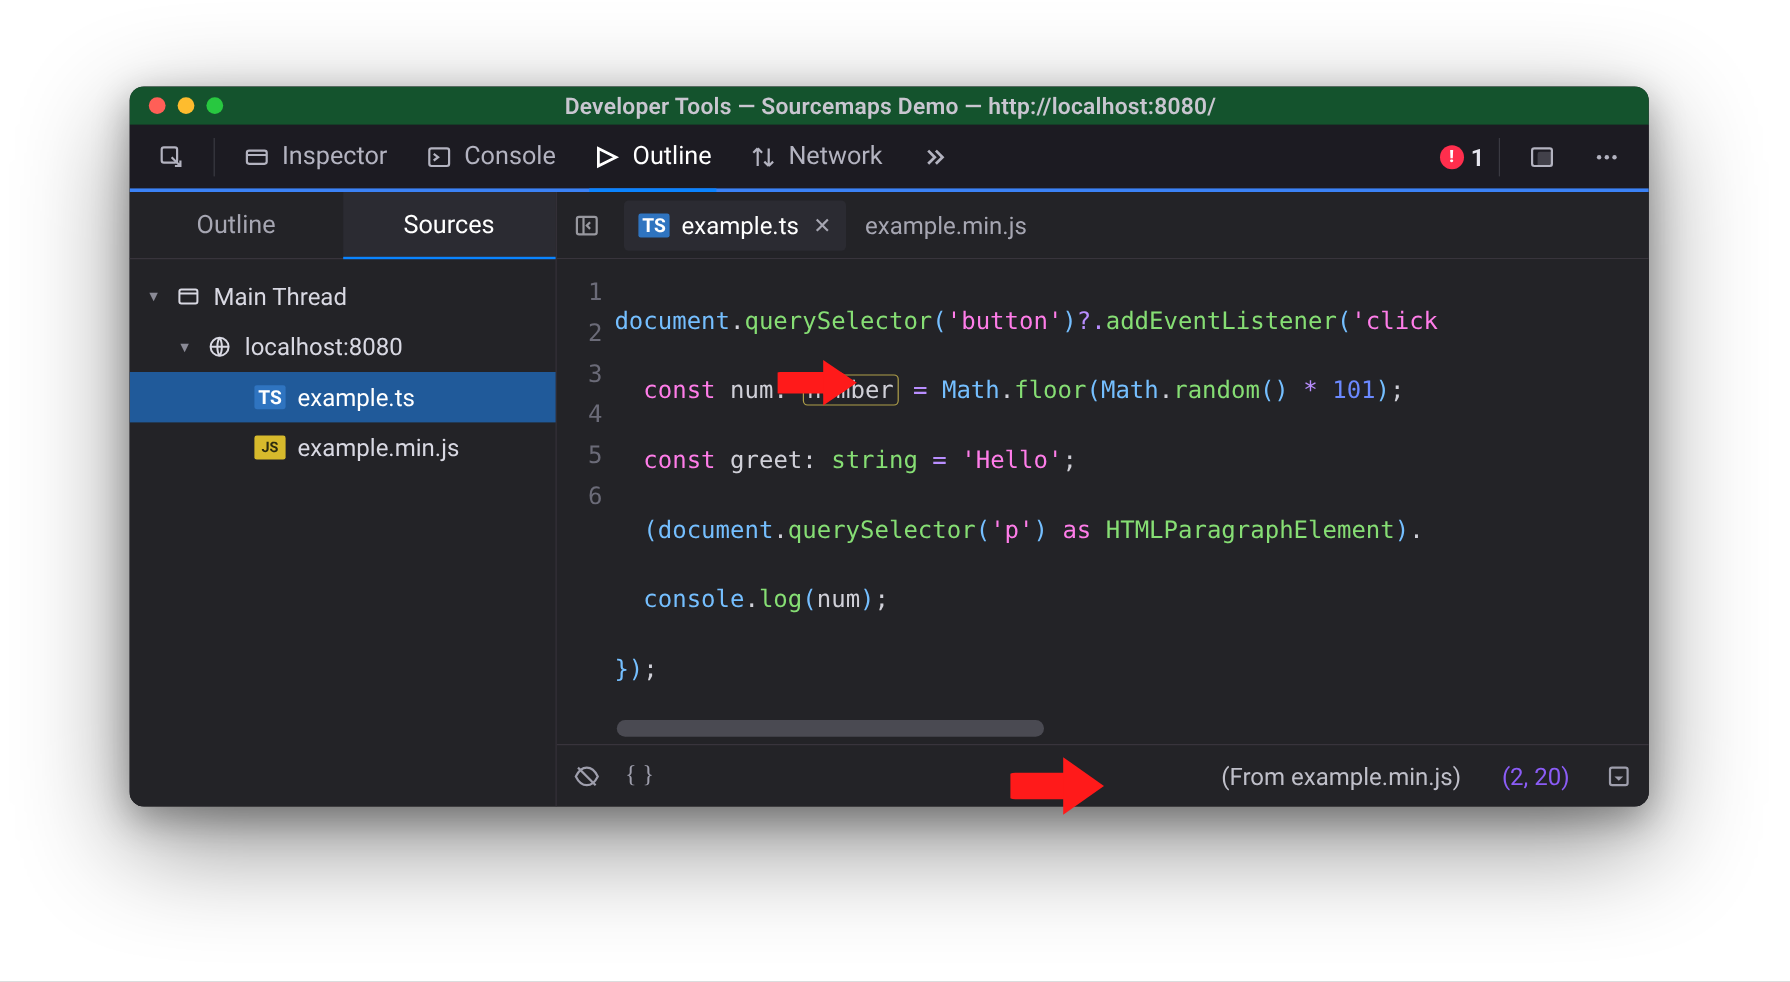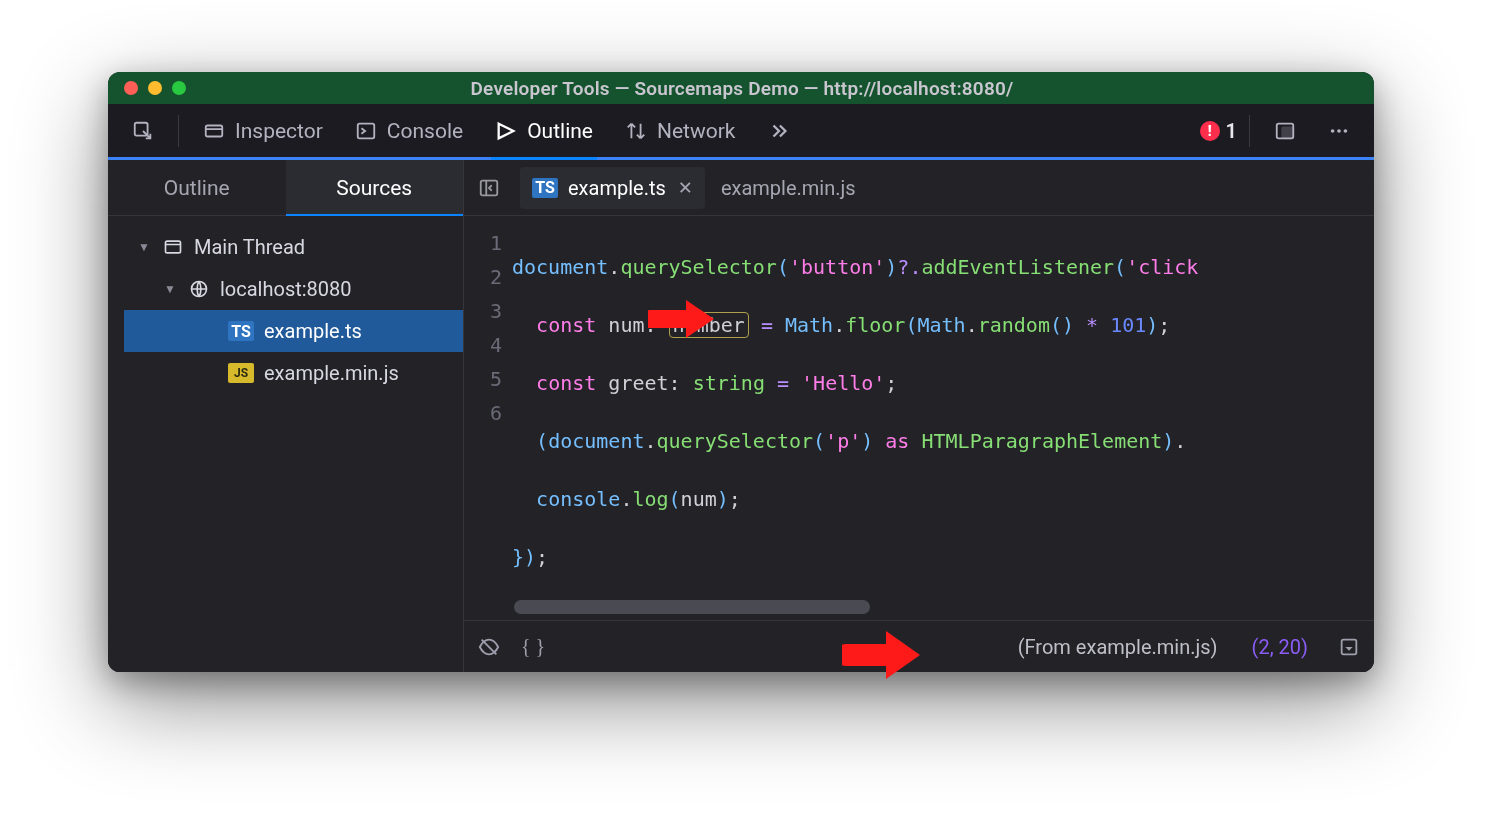--- a/index.html
+++ b/index.html
@@ -83,21 +83,21 @@
   .ltabs { display: flex; height: 56px; align-items: stretch; border-bottom: 1px solid #38343c; }
   .ltab {
     flex: 1; display: flex; align-items: center; justify-content: center;
     font-size: 21px; color: #a6a6b2; position: relative;
   }
   .ltab.active { color: #fff; background: #2b2b32; }
   .ltab.active::after {
     content: ""; position: absolute; left: 0; right: 0; bottom: -1px; height: 2px; background: #0a84ff;
   }
   .tree {
-    padding: 10px 0; font-size: 20px; color: #d8d8e2; margin-left: 16px;
+    padding: 10px 0; font-size: 20px; color: #d8d8e2;
   }
   .trow {
     display: flex; align-items: center; gap: 10px;
     height: 42px; padding-left: 14px;
   }
   .trow .twist { width: 14px; color: #8a8a96; font-size: 12px; transform: rotate(0deg); }
   .trow .twist.open::before { content: "▼"; }
   .trow .ic { width: 22px; height: 22px; display: inline-flex; align-items:center; justify-content:center; }
   .trow.ind1 { padding-left: 40px; }
   .trow.ind2 { padding-left: 72px; }

